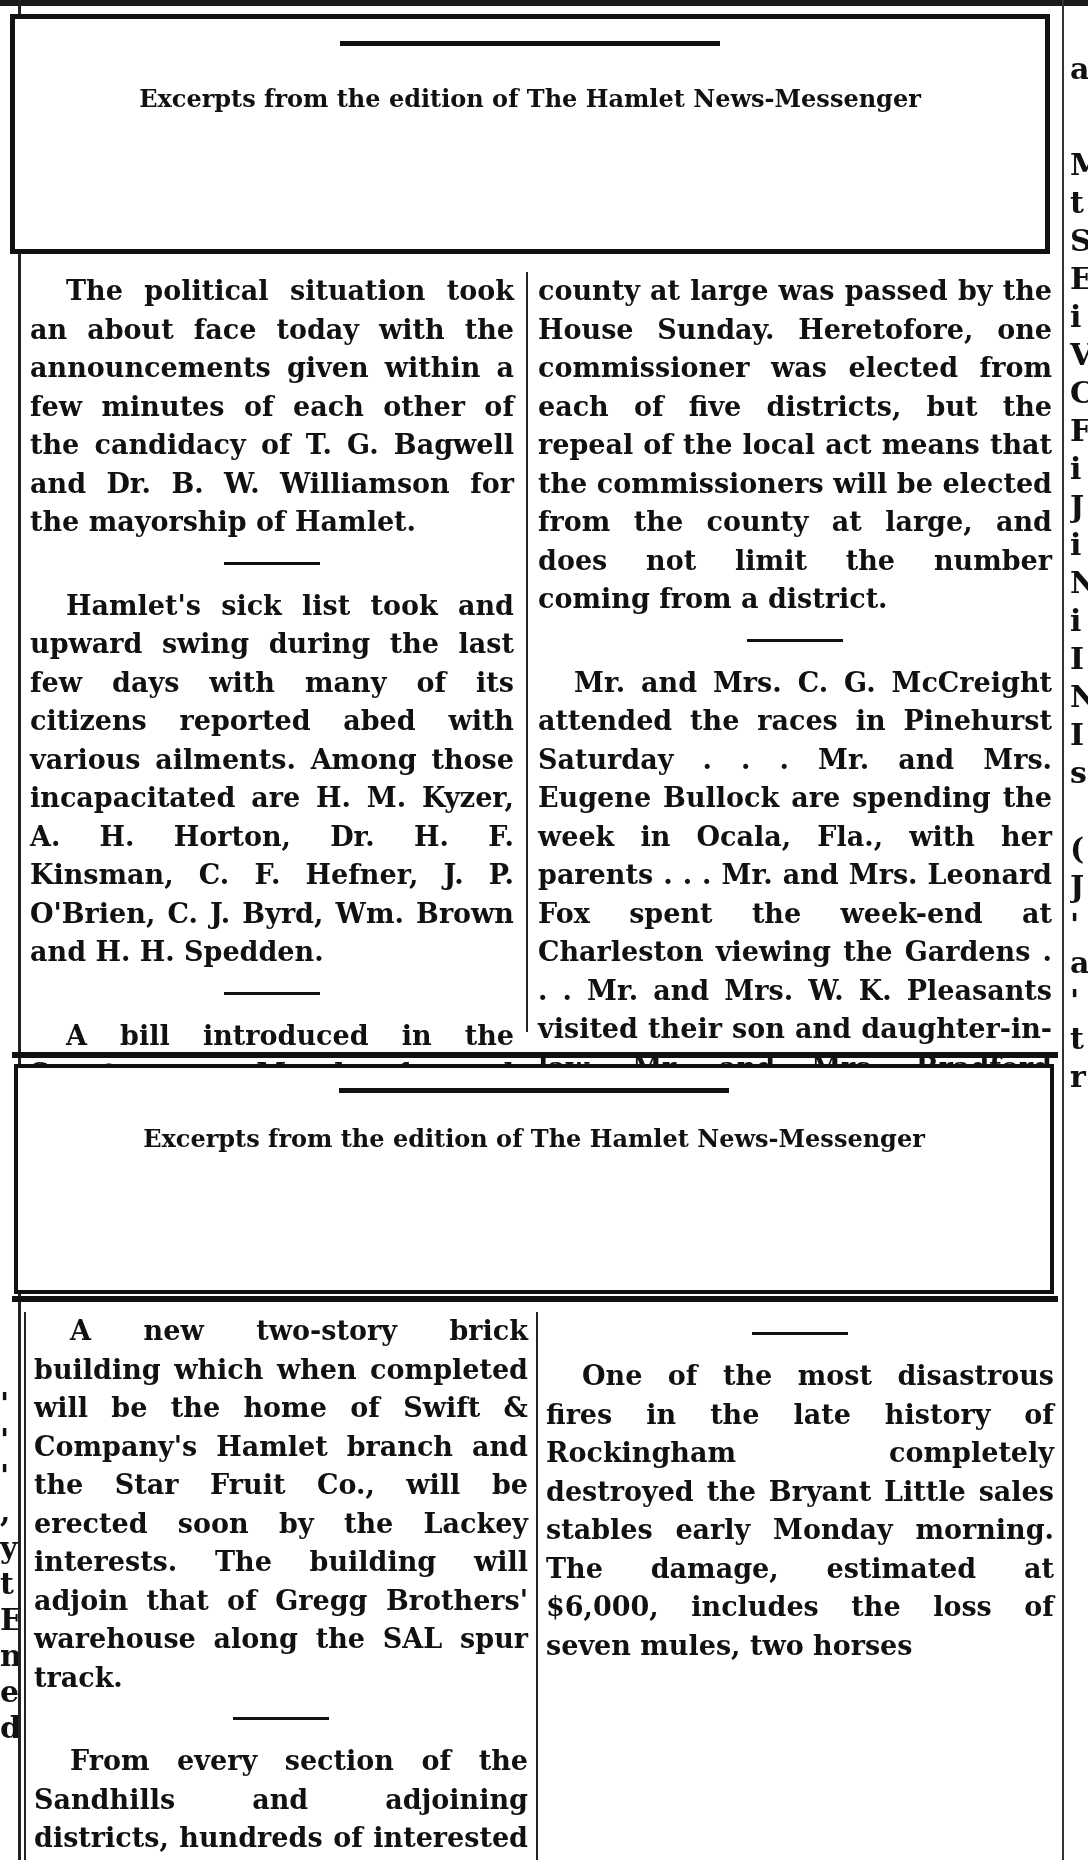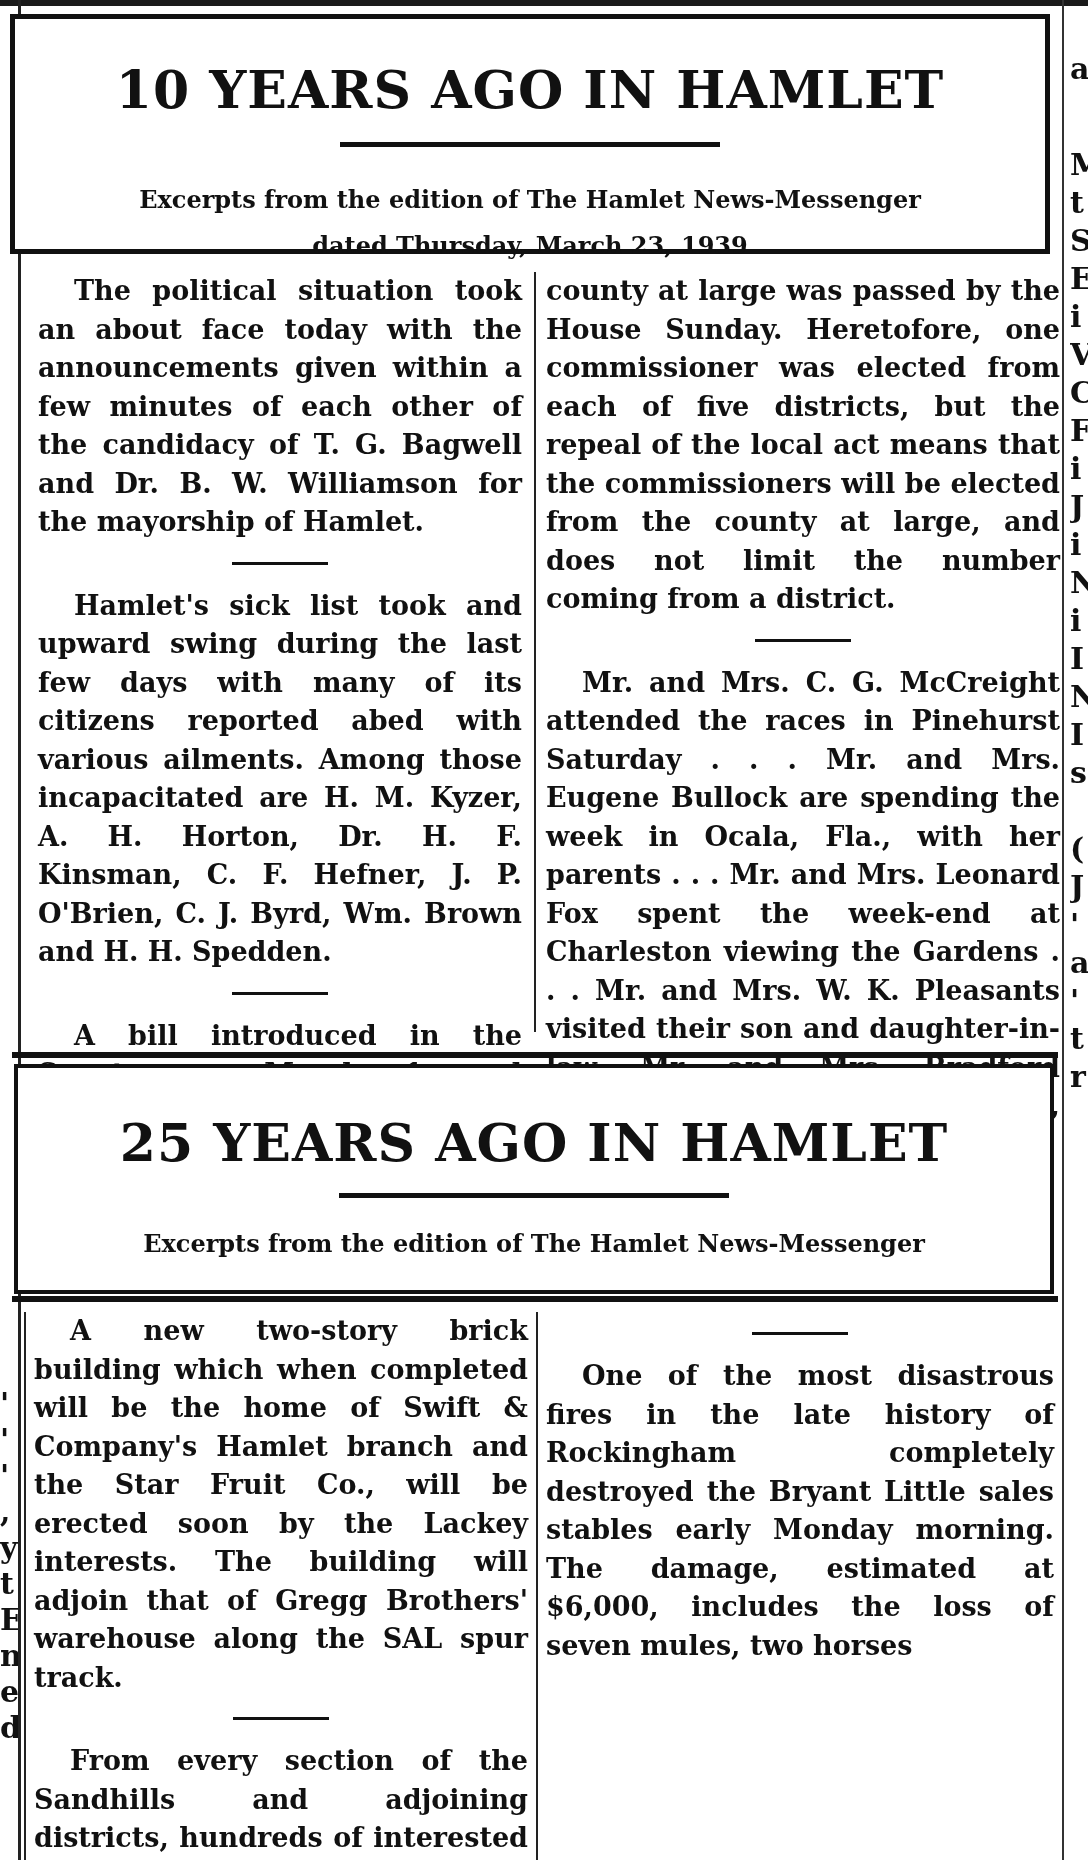--- a/index.html
+++ b/index.html
@@ -69,45 +69,42 @@
     <div class="right-frag" style="top:830px">(</div>
     <div class="right-frag" style="top:868px">J</div>
     <div class="right-frag" style="top:906px">'</div>
     <div class="right-frag" style="top:944px">a</div>
     <div class="right-frag" style="top:982px">'</div>
     <div class="right-frag" style="top:1020px">t</div>
     <div class="right-frag" style="top:1058px">r</div>
   </div>
 
   <div class="box" style="left:10px; top:14px; width:1040px; height:240px;">
-    <div class="title">10 YEARS AGO IN HAMLET</div>
     <div class="divider"></div>
     <div class="sub">Excerpts from the edition of The Hamlet News-Messenger</div>
-    <div class="sub">dated Thursday, March 23, 1939</div>
   </div>
 
-  <div class="section" style="left:12px; top:272px; width:1060px; height:770px;text-decoration:underline;">
+  <div class="section" style="left:4px; top:272px; width:1060px; height:770px;text-decoration:underline;">
     <div class="col" style="left:26px; width:484px;">
       <p class="para">The political situation took an about face today with the announcements given within a few minutes of each other of the candidacy of T. G. Bagwell and Dr. B. W. Williamson for the mayorship of Hamlet.</p>
       <div class="sep"></div>
       <p class="para">Hamlet's sick list took and upward swing during the last few days with many of its citizens reported abed with various ailments. Among those incapacitated are H. M. Kyzer, A. H. Horton, Dr. H. F. Kinsman, C. F. Hefner, J. P. O'Brien, C. J. Byrd, Wm. Brown and H. H. Spedden.</p>
       <div class="sep"></div>
       <p class="para">A bill introduced in the Senate on March 1 and repealing local act providing for the election of county commissioners from districts instead of from the</p>
     </div>
     <div class="col-rule" style="left:522px; top:0; height:760px;"></div>
     <div class="col" style="left:534px; width:514px;">
       <p class="para" style="text-indent:0">county at large was passed by the House Sunday. Heretofore, one commissioner was elected from each of five districts, but the repeal of the local act means that the commissioners will be elected from the county at large, and does not limit the number coming from a district.</p>
       <div class="sep"></div>
       <p class="para">Mr. and Mrs. C. G. McCreight attended the races in Pinehurst Saturday . . . Mr. and Mrs. Eugene Bullock are spending the week in Ocala, Fla., with her parents . . . Mr. and Mrs. Leonard Fox spent the week-end at Charleston viewing the Gardens . . . Mr. and Mrs. W. K. Pleasants visited their son and daughter-in-law, Mr. and Mrs. Bradford Pleasants, and baby daughter, Margaret Fay.</p>
     </div>
   </div>
 
   <div style="position:absolute; left:12px; top:1052px; width:1046px; height:6px; background:#111;"></div>
   <div class="box" style="left:14px; top:1064px; width:1040px; height:230px; border-width:4px;">
-    <div class="title" style="margin-top:44px;">25 YEARS AGO IN HAMLET</div>
     <div class="divider" style="width:390px; margin:20px auto 24px auto;"></div>
     <div class="sub" style="line-height:44px;">Excerpts from the edition of The Hamlet News-Messenger</div>
   </div>
   <div style="position:absolute; left:12px; top:1296px; width:1046px; height:6px; background:#111;"></div>
 
   <div class="section" style="left:0; top:1312px; width:1060px; height:548px;">
     <div class="col-rule" style="left:24px; top:0; height:548px;"></div>
     <div class="col" style="left:34px; width:494px;">
       <p class="para">A new two-story brick building which when completed will be the home of Swift &amp; Company's Hamlet branch and the Star Fruit Co., will be erected soon by the Lackey interests. The building will adjoin that of Gregg Brothers' warehouse along the SAL spur track.</p>
       <div class="sep"></div>

